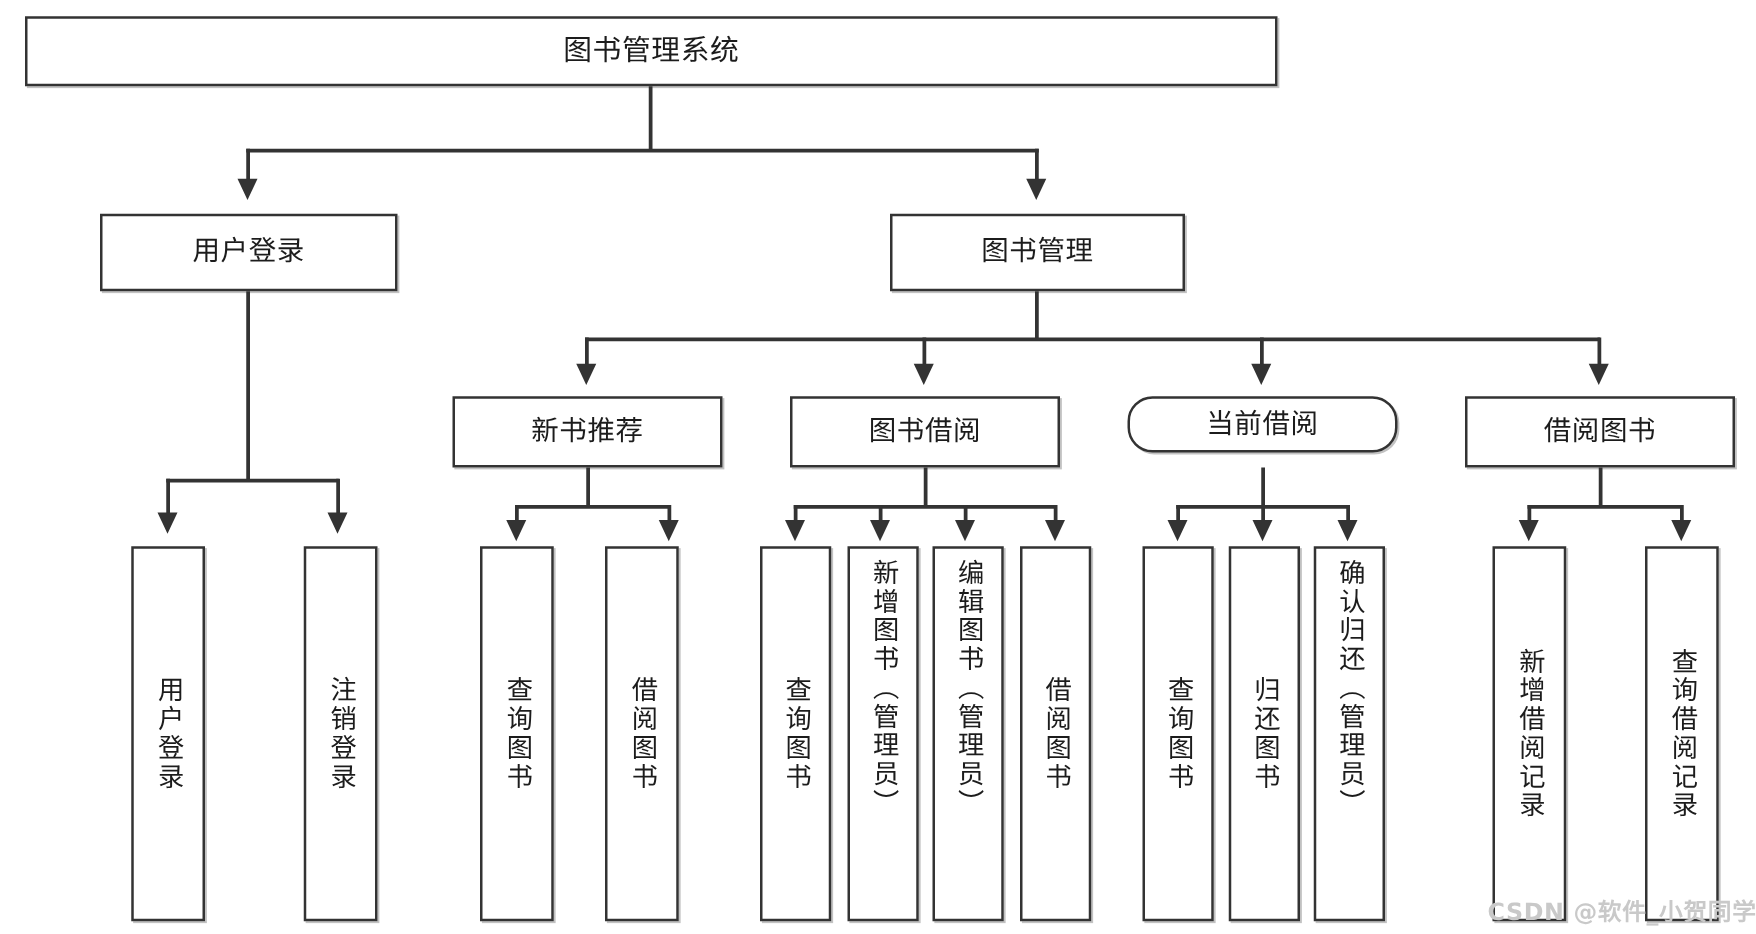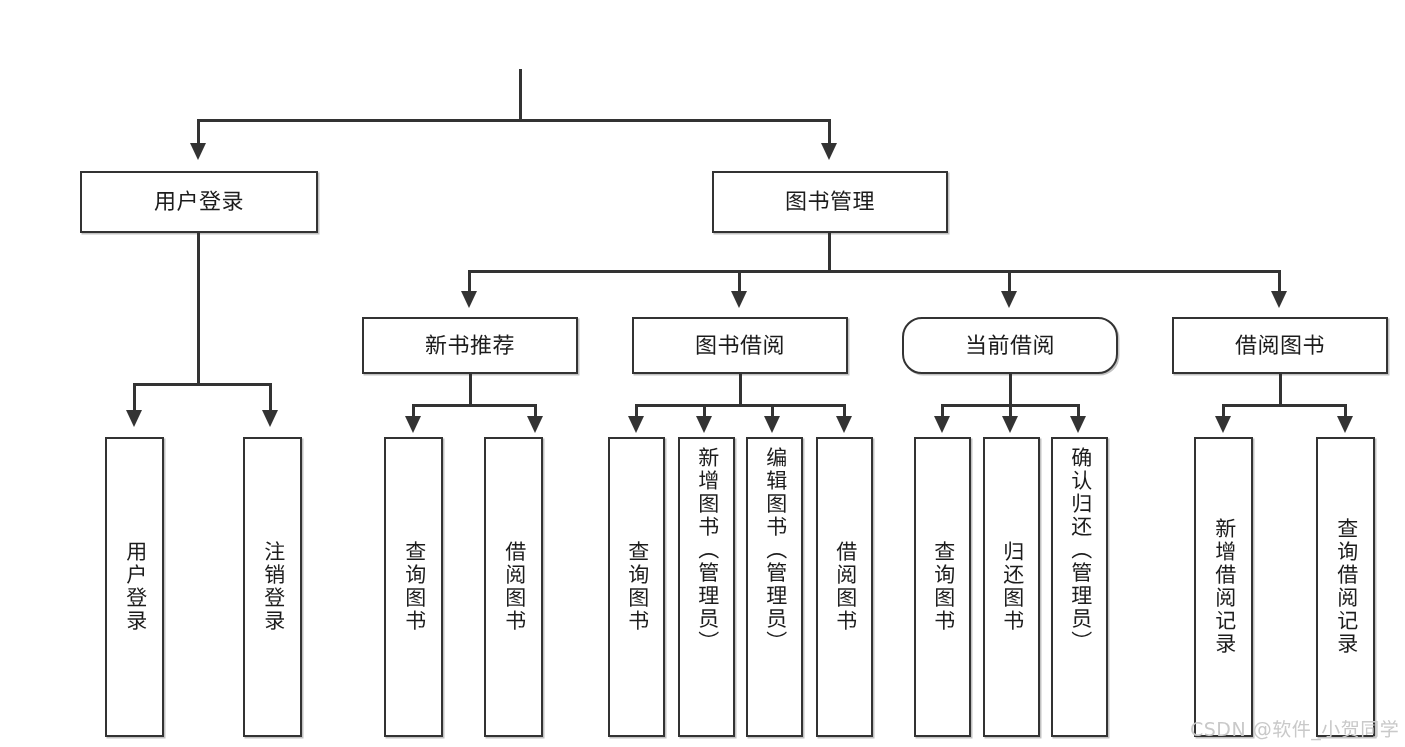--- a/index.html
+++ b/index.html
@@ -90,20 +90,23 @@
     letter-spacing: 0.5px;
     white-space: nowrap;
     user-select: none;
   }
 </style>
 </head>
 <body>
 
 <div id="diagram-root">
 
+  <div class="node root" style="left:20px; top:13px; width:1002px; height:56px;">
+    <span class="node-label">图书管理系统</span>
+  </div>
 
   <div class="conn v" style="left:519px; top:69px; width:2.6px; height:52px;"></div>
   <div class="conn h" style="left:197px; top:119px; width:634px; height:2.6px;"></div>
   <div class="conn v" style="left:197px; top:119px; width:2.6px; height:26px;"></div>
   <div class="conn v" style="left:828px; top:119px; width:2.6px; height:26px;"></div>
   <div class="arrow" style="left:190px; top:143px;"></div>
   <div class="arrow" style="left:821px; top:143px;"></div>
 
   <div class="node lvl2" style="left:80px; top:171px; width:238px; height:62px;">
     <span class="node-label">用户登录</span>
@@ -130,21 +133,21 @@
   <div class="arrow" style="left:731px; top:291px;"></div>
   <div class="arrow" style="left:1001px; top:291px;"></div>
   <div class="arrow" style="left:1271px; top:291px;"></div>
 
   <div class="node lvl3" style="left:632px; top:317px; width:216px; height:57px;">
     <span class="node-label">图书借阅</span>
   </div>
   <div class="node lvl3" style="left:362px; top:317px; width:216px; height:57px;">
     <span class="node-label">新书推荐</span>
   </div>
-  <div class="node lvl3" style="left:902px; top:317px; width:216px; height:57px;border-radius:20px;">
+  <div class="node lvl3" style="left:902px; top:317px; width:216px; height:45px;border-radius:20px;">
     <span class="node-label">当前借阅</span>
   </div>
   <div class="node lvl3" style="left:1172px; top:317px; width:216px; height:57px;">
     <span class="node-label">借阅图书</span>
   </div>
 
   <div class="conn v" style="left:469px; top:374px; width:2.6px; height:32px;"></div>
   <div class="conn h" style="left:412px; top:404px; width:124px; height:2.6px;"></div>
   <div class="conn v" style="left:412px; top:404px; width:2.6px; height:14px;"></div>
   <div class="conn v" style="left:534px; top:404px; width:2.6px; height:14px;"></div>
@@ -215,15 +218,15 @@
     <span class="node-label">确认归还（管理员）</span>
   </div>
 
   <div class="node leaf leaf-centered" style="left:1194px; top:437px; width:59px; height:300px;">
     <span class="node-label">新增借阅记录</span>
   </div>
   <div class="node leaf leaf-centered" style="left:1316px; top:437px; width:59px; height:300px;">
     <span class="node-label">查询借阅记录</span>
   </div>
 
-  <div id="watermark" style="left:1190px; top:714px;">CSDN @软件_小贺同学</div>
+  <div id="watermark" style="left:1190px; top:714px;font-weight:bold;">CSDN @软件_小贺同学</div>
 
 </div>
 
 </body></html>

